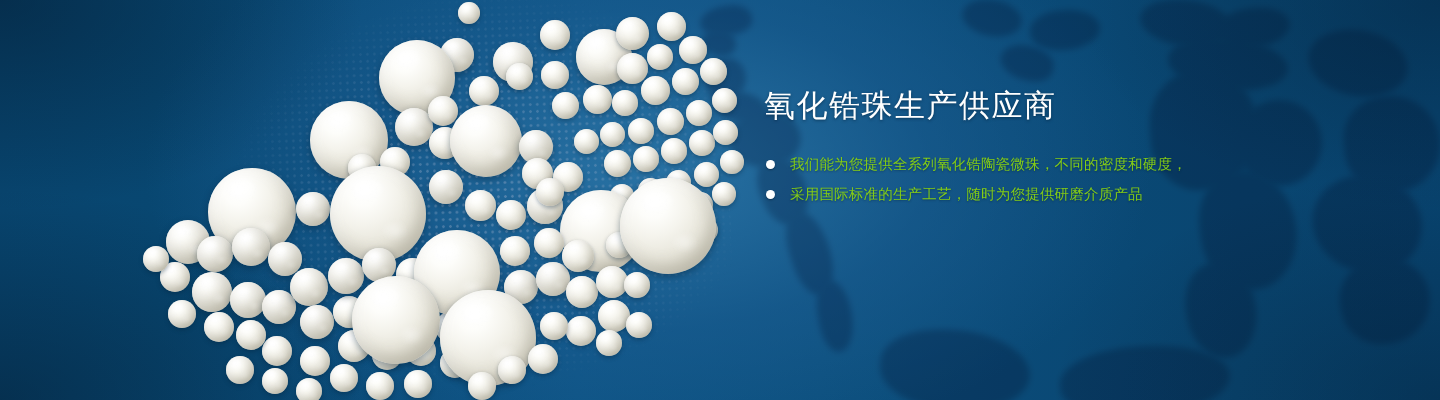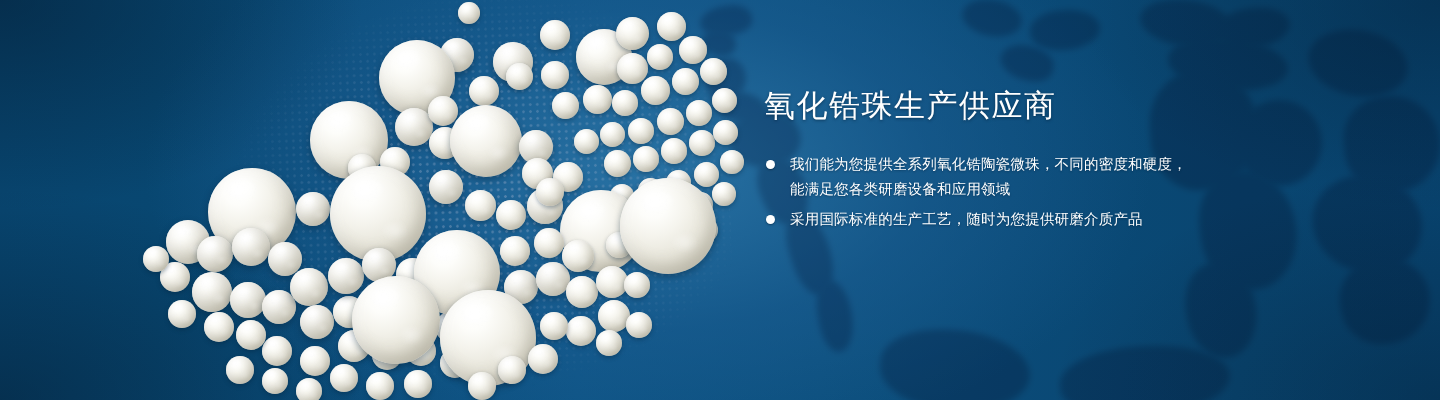--- a/index.html
+++ b/index.html
@@ -100,21 +100,21 @@
     text-shadow:0 1px 3px rgba(3,28,50,.55);
     margin:0 0 28px 0;
     white-space:nowrap;
   }
   .bullets{list-style:none;margin:0;padding:0;}
   .bullet{
     position:relative;
     padding-left:26px;
     font-size:14.5px;
     line-height:25px;
-    color:#ffffff;
+    color:#84cc16;
     margin-bottom:5px;
     text-shadow:0 1px 2px rgba(3,28,50,.45);
     letter-spacing:.2px;
   }
   .bullet:last-child{margin-bottom:16px;}
   .dot{
     position:absolute;left:2px;top:8px;
     width:9px;height:9px;border-radius:50%;
     background:#ffffff;
     box-shadow:0 1px 2px rgba(3,28,50,.5);
@@ -282,21 +282,20 @@
       <div class="bead sm" style="left: 262px; top: 368px; width: 26px; height: 26px;"></div>
       <div class="bead sm" style="left: 143px; top: 246px; width: 26px; height: 26px;"></div>
     </div>
 
   <div class="copy">
     <h1 class="title">氧化锆珠生产供应商</h1>
     <ul class="bullets" id="bullet-list">
         <li class="bullet">
           <span class="dot"></span>
           <span class="bline">我们能为您提供全系列氧化锆陶瓷微珠，不同的密度和硬度，</span>
-          <span class="bline">能满足您各类研磨设备和应用领域</span>
         </li>
         <li class="bullet">
           <span class="dot"></span>
           <span class="bline">采用国际标准的生产工艺，随时为您提供研磨介质产品</span>
         </li>
       </ul>
   </div>
 
 </div>
 

